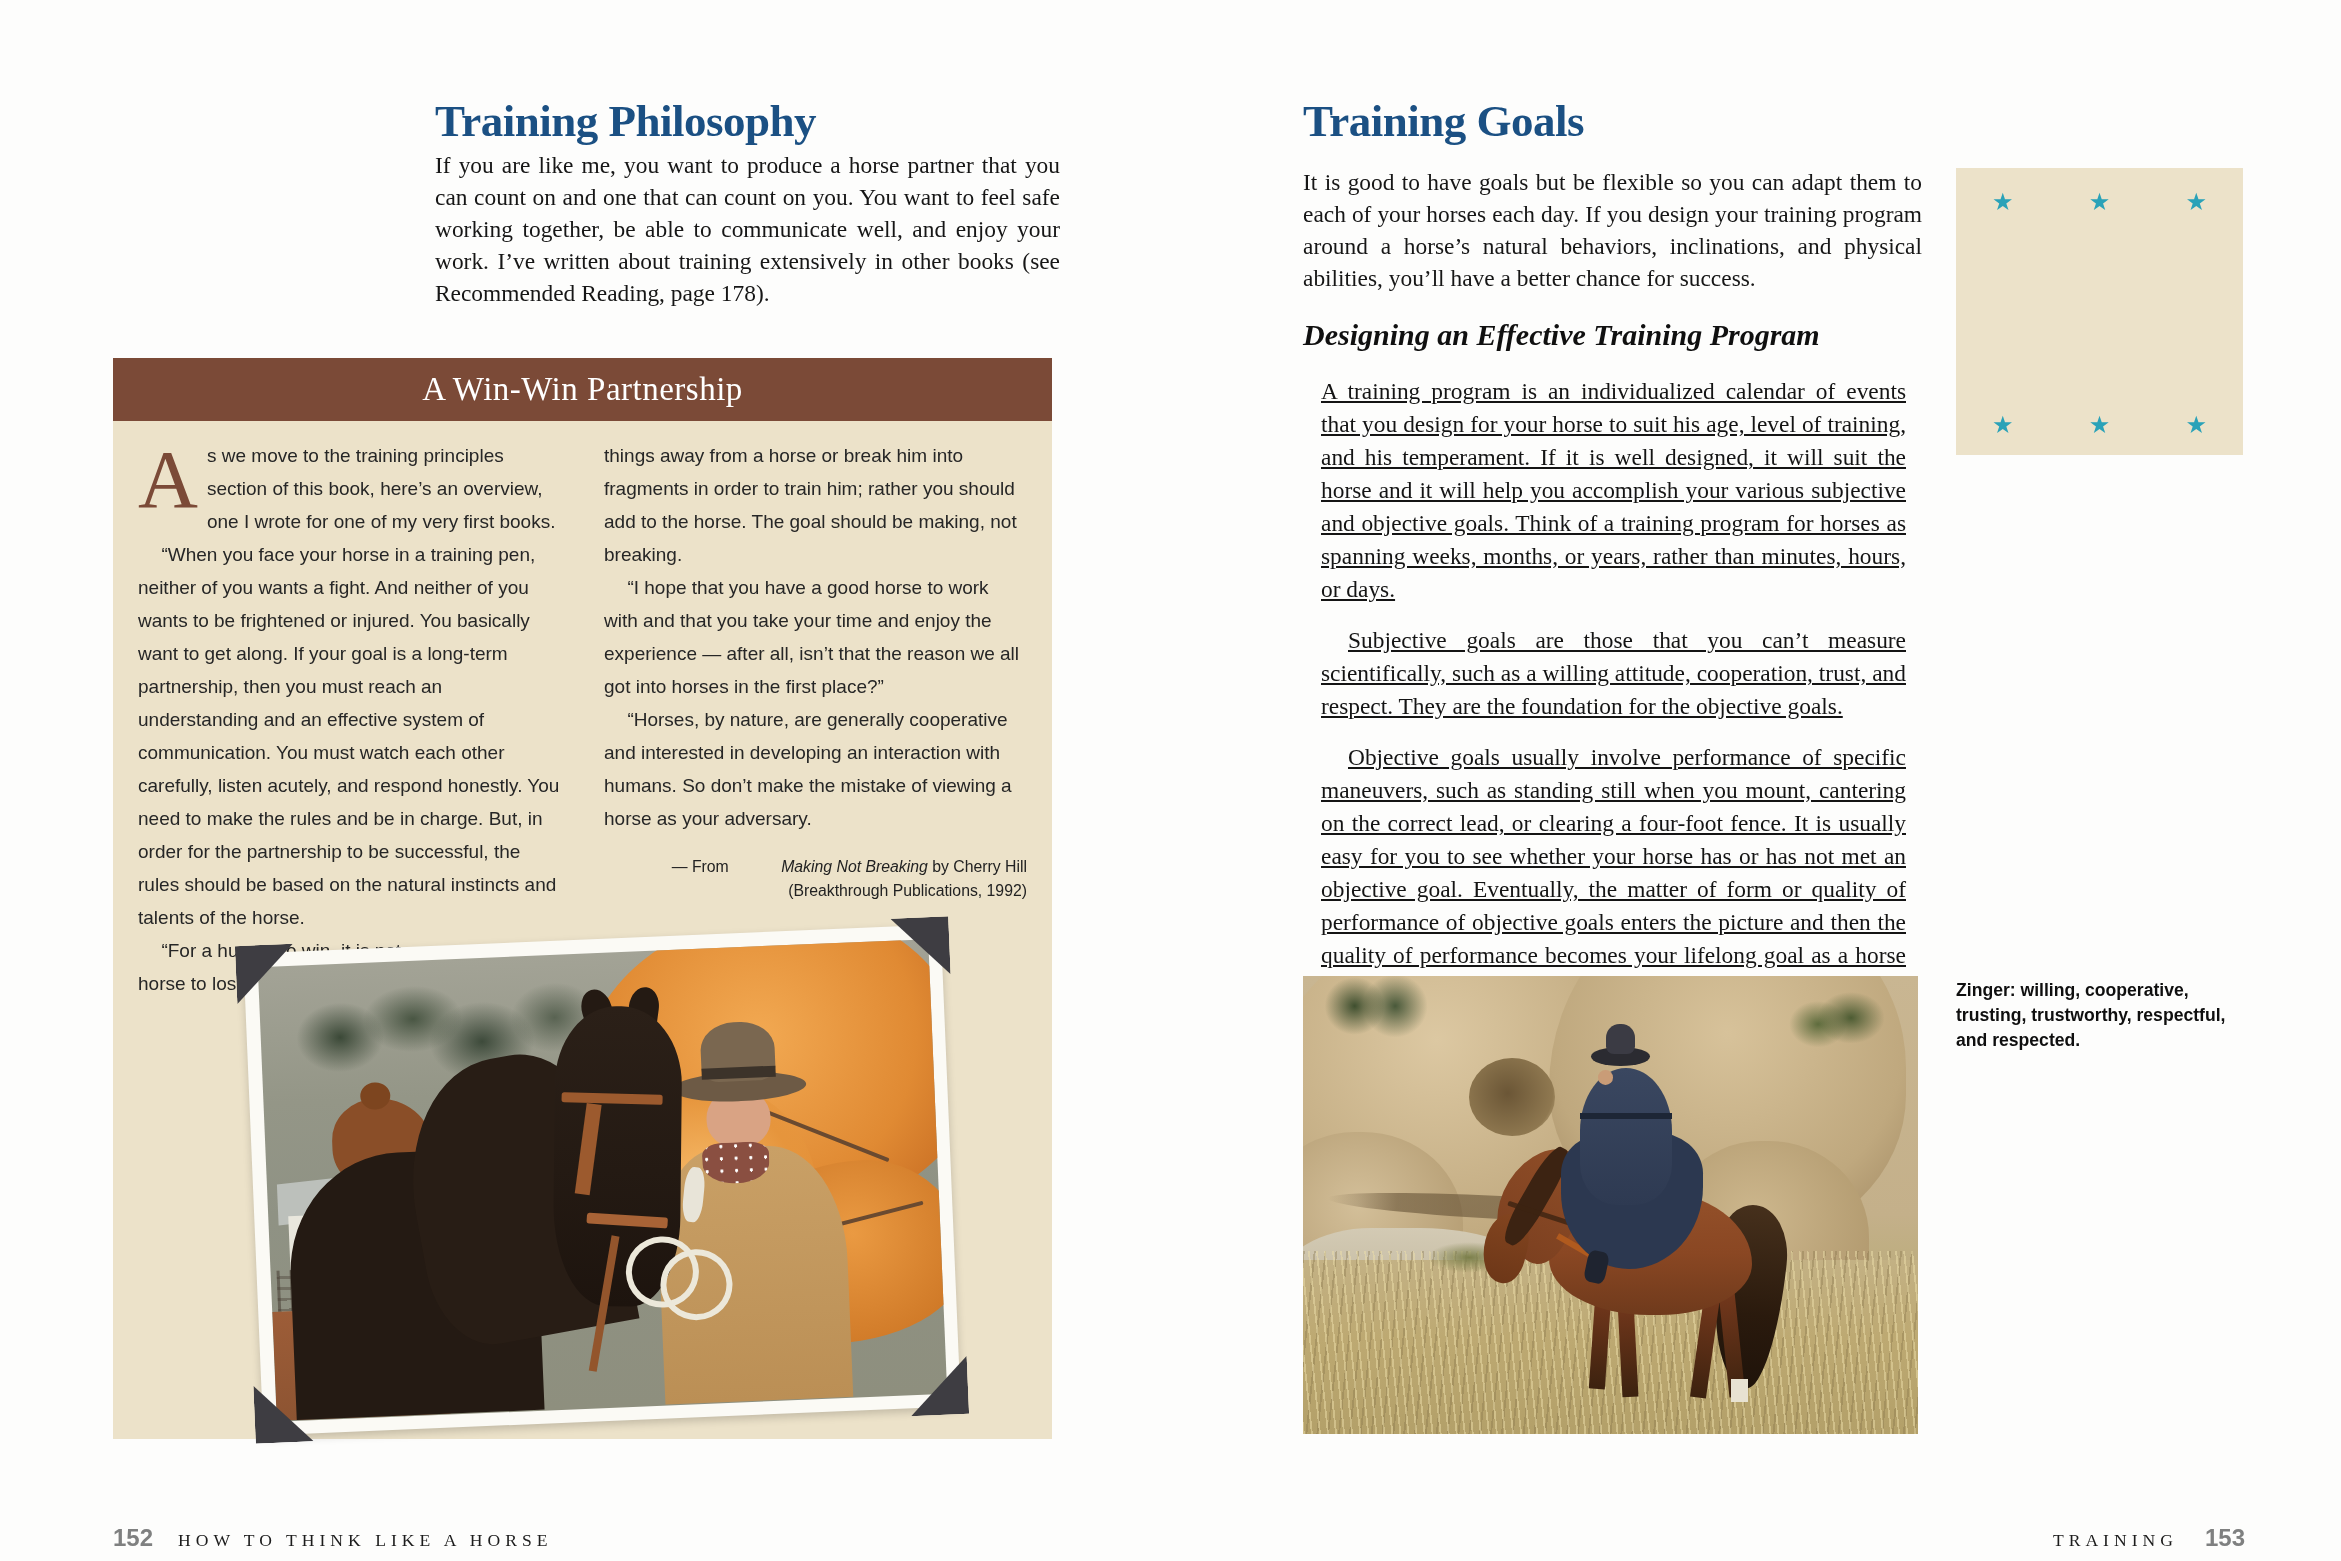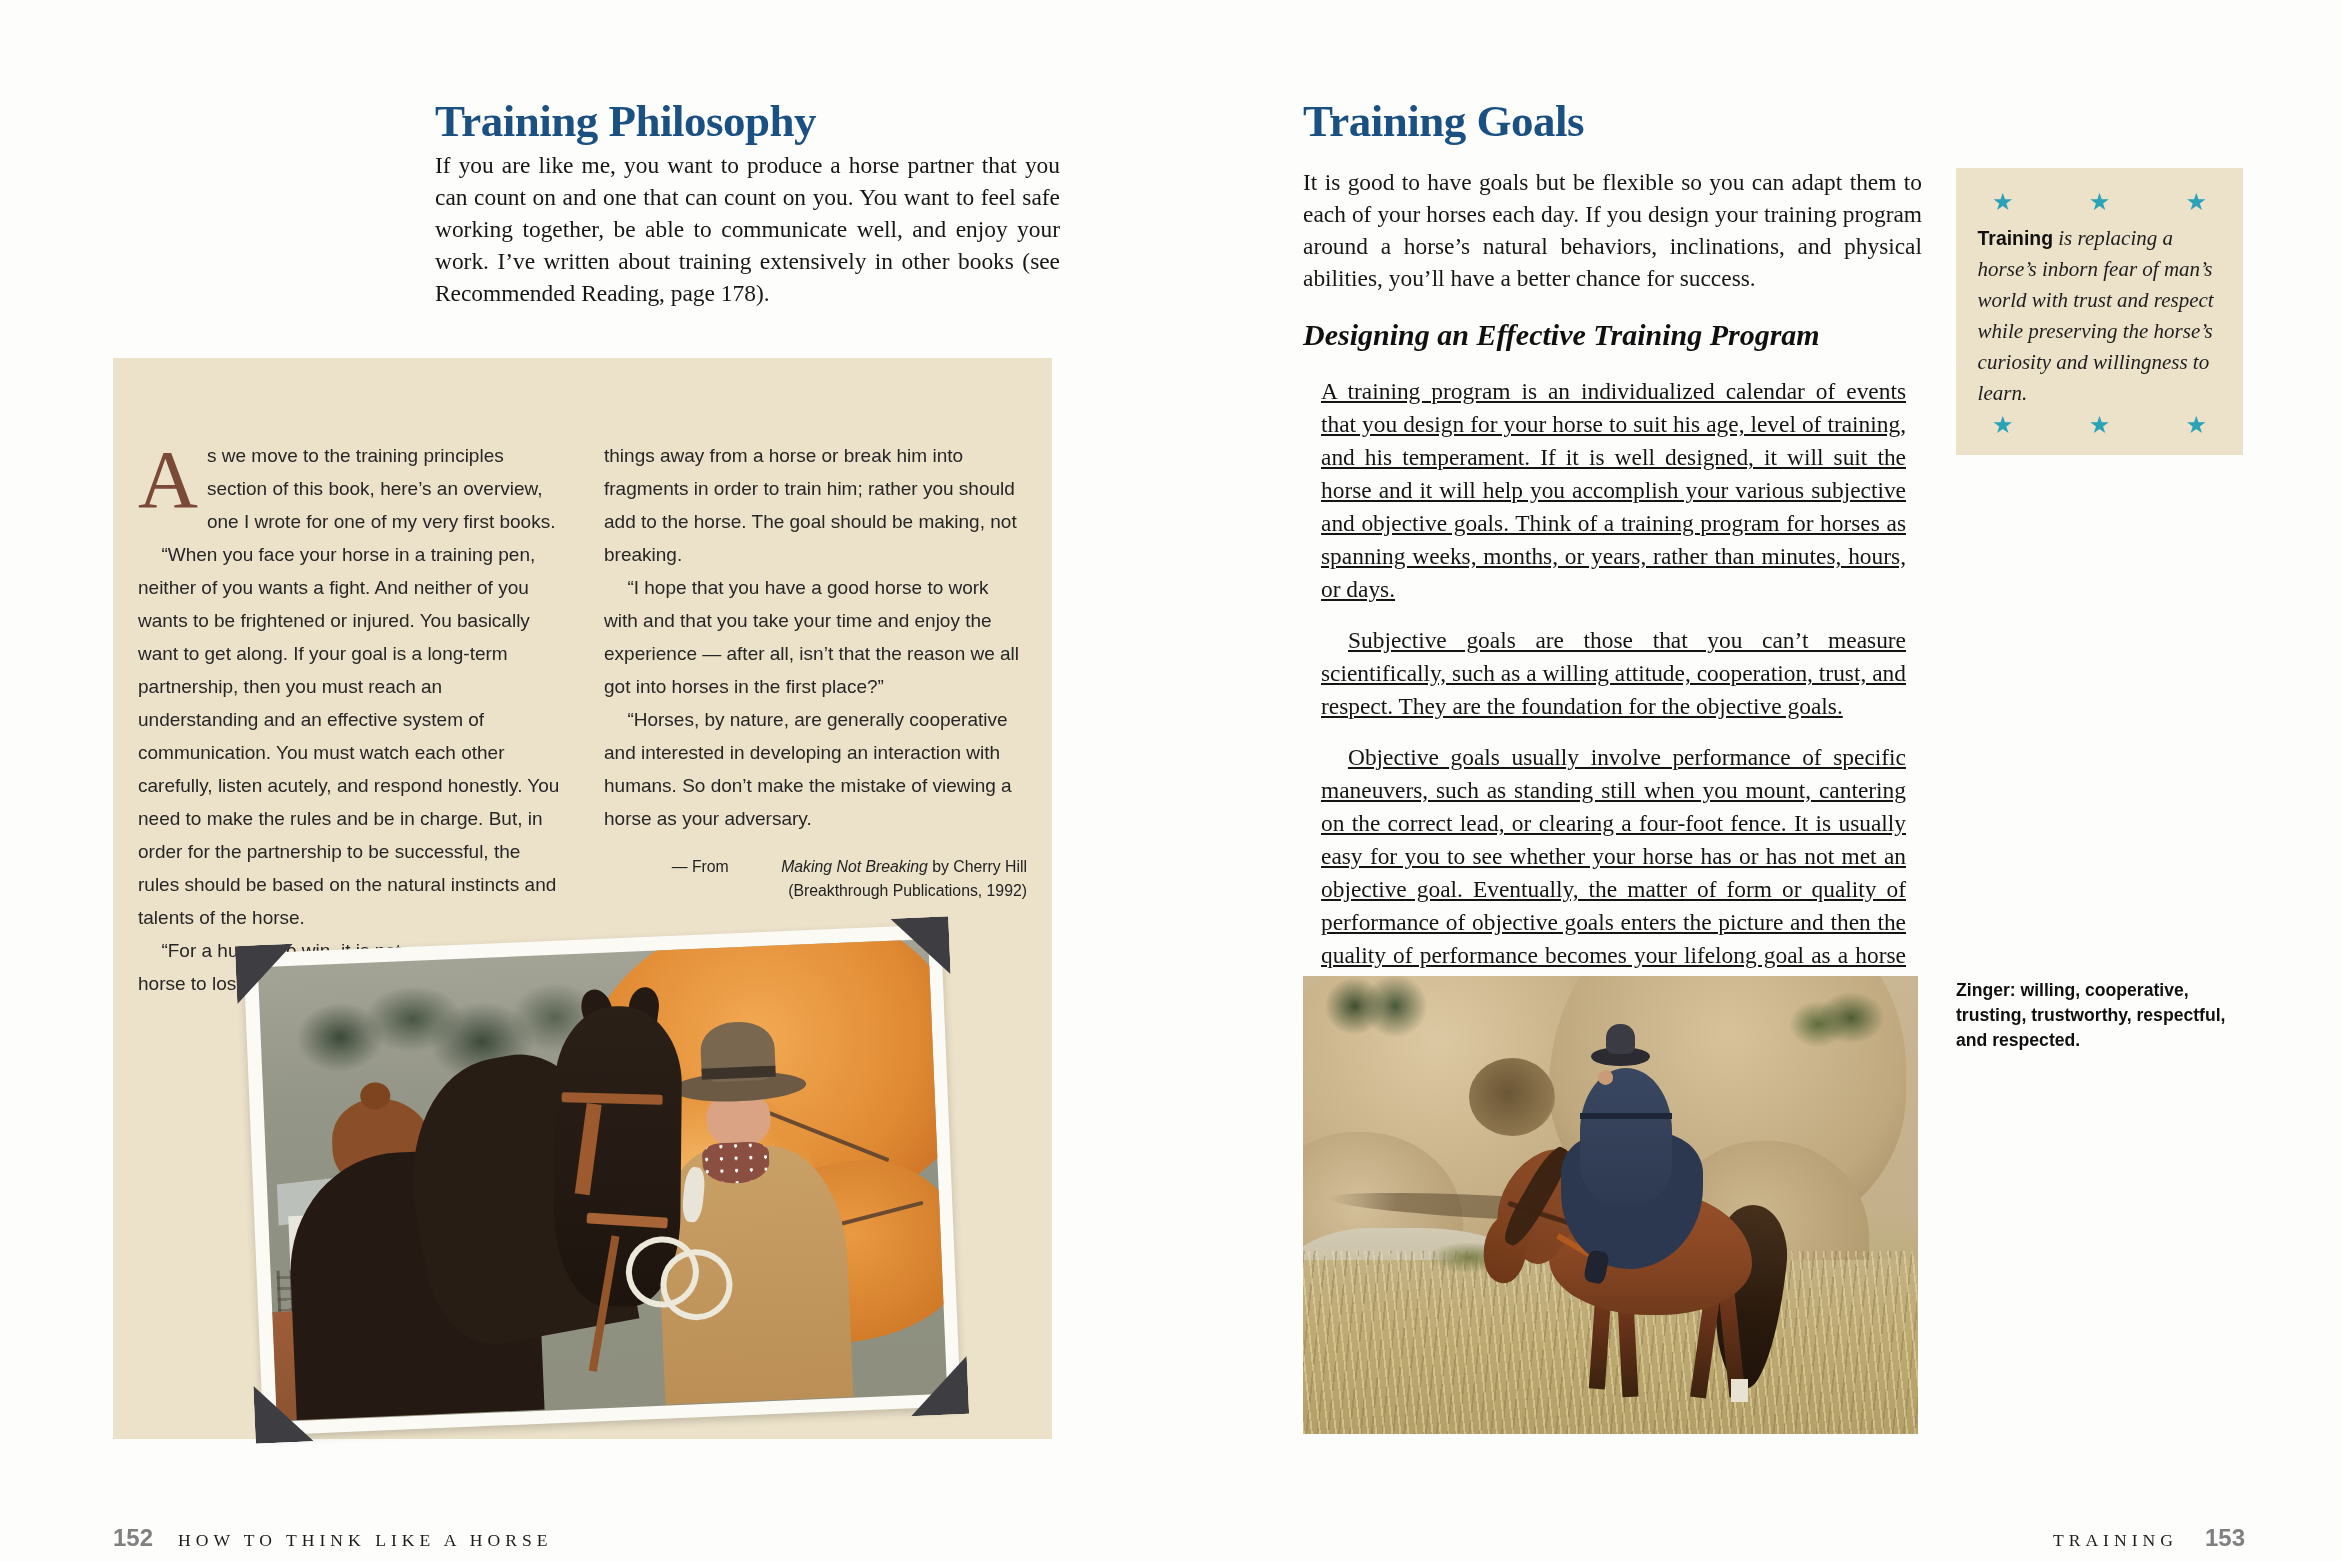--- a/index.html
+++ b/index.html
@@ -160,20 +160,21 @@
 </head>
 <body>
 
 <div class="canvas">
 
   <section>
     <h1 class="title title-l">Training Philosophy</h1>
     <p class="intro intro-l">If you are like me, you want to produce a horse partner that you can count on and one that can count on you. You want to feel safe working together, be able to communicate well, and enjoy your work. I’ve written about training extensively in other books (see Recommended Reading, page 178).</p>
 
     <div class="winbox">
+      <div class="winbox-bar">A Win-Win Partnership</div>
 
       <div class="wcol wcol1">
         <p><span class="dropcap">A</span><span>s we move to the training principles section of this book, here’s an overview, one I wrote for one of my very first books.</span></p>
         <p class="bind">“When you face your horse in a training pen, neither of you wants a fight. And neither of you wants to be frightened or injured. You basically want to get along. If your goal is a long-term partnership, then you must reach an understanding and an effective system of communication. You must watch each other carefully, listen acutely, and respond honestly. You need to make the rules and be in charge. But, in order for the partnership to be successful, the rules should be based on the natural instincts and talents of the horse.</p>
         <p class="bind">“For a human to win, it is not necessary for a horse to lose. You should not have to take</p>
       </div>
 
       <div class="wcol wcol2">
         <p>things away from a horse or break him into fragments in order to train him; rather you should add to the horse. The goal should be making, not breaking.</p>
         <p class="bind">“I hope that you have a good horse to work with and that you take your time and enjoy the experience — after all, isn’t that the reason we all got into horses in the first place?”</p>
@@ -237,21 +238,20 @@
       <p class="ind">Subjective goals are those that you can’t measure scientifically, such as a willing attitude, cooperation, trust, and respect. They are the foundation for the objective goals.</p>
       <p class="ind">Objective goals usually involve performance of specific maneuvers, such as standing still when you mount, cantering on the correct lead, or clearing a four-foot fence. It is usually easy for you to see whether your horse has or has not met an objective goal. Eventually, the matter of form or quality of performance of objective goals enters the picture and then the quality of performance becomes your lifelong goal as a horse trainer. But never lose sight of the subjective goals. Never sacrifice your horse’s trust or attitude to go higher or faster.</p>
     </div>
 
     <aside class="sidebar">
       <div class="stars">
         <span>★</span>
         <span>★</span>
         <span>★</span>
       </div>
-      <p class="sidetext"><strong class="sidelead">Training</strong><span> is replacing a horse’s inborn fear of man’s world with trust and respect while preserving the horse’s curiosity and willingness to learn.</span></p>
       <div class="stars">
         <span>★</span>
         <span>★</span>
         <span>★</span>
       </div>
     </aside>
 
     <div class="photo-right">
       <div class="scene rp">
         <div class="rp-boulder bb1"></div>

